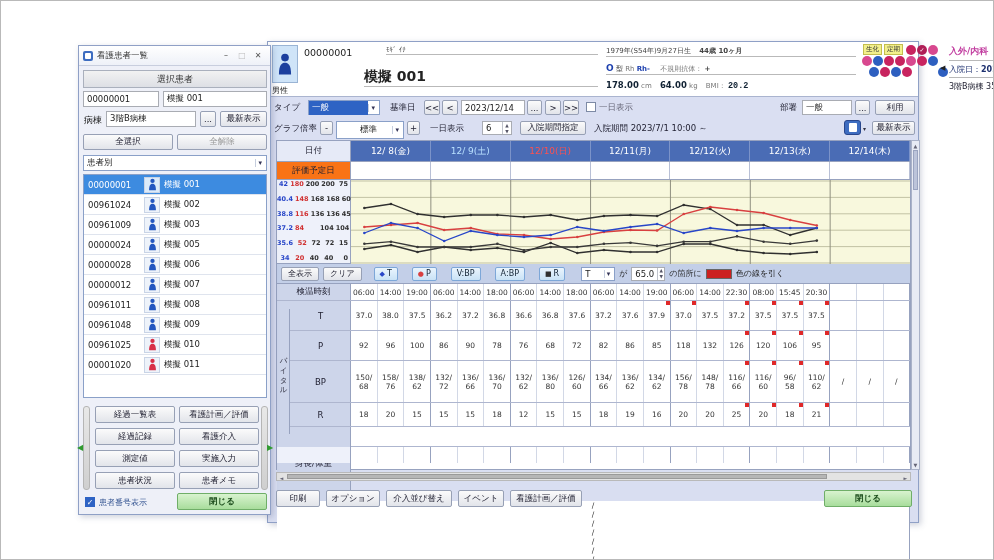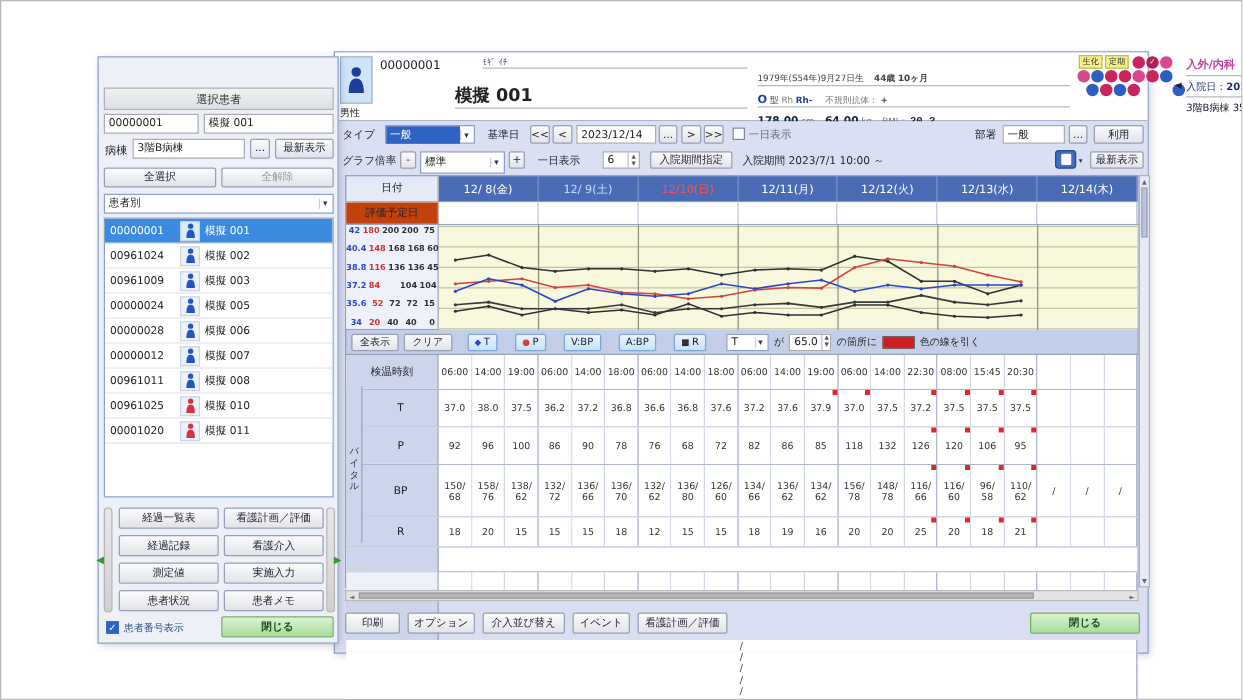--- a/index.html
+++ b/index.html
@@ -32,21 +32,21 @@
   .plrow.sel-row{background:#3d8be0;color:#fff;}
   .plrow.sel-row .pic{background:#dcebfa;}
   .vtrack{position:absolute;width:7px;background:linear-gradient(#e8e8e8,#cfcfcf);border:1px solid #b5b5b5;border-radius:3px;}
   .garrow{position:absolute;font-size:8px;color:#2f9b2f;}
   .chk{width:10px;height:10px;border:1px solid #7d8aa5;background:#fff;display:inline-flex;align-items:center;justify-content:center;font-size:8px;color:#fff;}
   .chk.on{background:#2e63c4;border-color:#2e63c4;}
   
   #main-win{background:#d9def1;}
   .ph{position:absolute;left:0;top:0;right:0;height:55px;background:#fff;border-bottom:1px solid #aab4cf;}
   .uline{border-bottom:1px solid #b9b9b9;}
-  .tinfo{font-size:7px;color:#444;white-space:nowrap;margin-top:12px;}
+  .tinfo{font-size:7px;color:#444;white-space:nowrap;}
   .badge{width:10px;height:10px;border-radius:50%;display:inline-flex;align-items:center;justify-content:center;
          color:#fff;font-size:6px;margin-left:1px;flex:0 0 auto;}
   .ytag{background:#f3f08c;border:1px solid #c4bd4e;color:#333;font-size:6.5px;padding:0 2px;margin-right:2px;}
   .tbar{position:absolute;left:0;right:0;background:#dadff2;}
   .tlab{position:absolute;font-size:8.5px;color:#223;white-space:nowrap;}
   .spin{background:#fff;border:1px solid #a9acb3;display:flex;}
   .spin .num{flex:1;padding:1px 3px;font-size:8.5px;}
   .spin .ud{width:9px;display:flex;flex-direction:column;border-left:1px solid #c0c4cc;color:#556;}
   .spin .ud span{flex:1;display:flex;align-items:center;justify-content:center;font-size:4.5px;}
   
@@ -167,21 +167,21 @@
       <div class="btn abs" style="left:295px;top:3px;width:16px;height:15px;">&gt;&gt;</div>
       <span class="chk abs" style="left:318px;top:5px;"></span>
       <span class="tlab" style="left:331px;top:5px;color:#667;">一日表示</span>
       <span class="tlab" style="left:512px;top:5px;">部署</span>
       <div class="inp abs" style="left:534px;top:3px;width:50px;height:15px;">一般</div>
       <div class="btn abs" style="left:587px;top:3px;width:15px;height:15px;">...</div>
       <div class="btn abs" style="left:607px;top:3px;width:40px;height:15px;">利用</div>
 
       <span class="tlab" style="left:6px;top:26px;">グラフ倍率</span>
       <div class="btn abs" style="left:52px;top:24px;width:13px;height:14px;">-</div>
-      <div class="sel abs" style="left:68px;top:24px;width:68px;height:18px;">
+      <div class="sel abs" style="left:68px;top:24px;width:68px;height:18px;padding-left:20px;">
         <span class="sv">標準</span>
           <span class="ar">▾</span>
       </div>
       <div class="btn abs" style="left:139px;top:24px;width:13px;height:14px;">+</div>
       <span class="tlab" style="left:162px;top:26px;">一日表示</span>
       <div class="spin abs" style="left:214px;top:24px;width:30px;height:14px;">
         <span class="num">6</span>
         <span class="ud">
             <span>▲</span>
             <span>▼</span>
@@ -206,21 +206,21 @@
             <div class="dcell" style="color: rgb(255, 255, 255);">12/11(月)</div>
             <div class="dcell" style="color: rgb(255, 255, 255);">12/12(火)</div>
             <div class="dcell" style="color: rgb(255, 255, 255);">12/13(水)</div>
             <div class="dcell" style="color: rgb(255, 255, 255);">12/14(木)</div>
           </div>
       </div>
     </div>
 
     <div class="gridbox" style="left:8px;top:120px;width:635px;height:18px;border-top:none;">
       <div class="grow evalrow" style="height:100%;">
-        <div class="glabel" style="background:#c2410c;font-family:Liberation Mono, monospace;">評価予定日</div>
+        <div class="glabel" style="background:#f97316;font-family:Liberation Mono, monospace;">評価予定日</div>
         <div id="eval-cells" style="display:flex;flex:1;">
             <div class="dcell"></div>
             <div class="dcell"></div>
             <div class="dcell"></div>
             <div class="dcell"></div>
             <div class="dcell"></div>
             <div class="dcell"></div>
             <div class="dcell"></div>
           </div>
       </div>
@@ -421,21 +421,21 @@
             <span>▲</span>
             <span>▼</span>
           </span>
       </div>
       <span style="font-size:8px;">の箇所に</span>
       <span id="band-swatch" style="display: inline-block; width: 26px; height: 10px; border: 1px solid rgb(102, 102, 102); background: rgb(204, 32, 32);"></span>
       <span style="font-size:8px;">色の線を引く</span>
     </div>
 
     <div class="gridbox" style="left:8px;top:242px;width:635px;height:186px;border-top:none;" id="vtable">
-        <div class="grow trow" style="height: 28px;">
+        <div class="grow trow" style="height: 17px;">
           <div class="vlabel">検温時刻</div>
           <div class="cell">06:00</div>
           <div class="cell">14:00</div>
           <div class="cell dayend">19:00</div>
           <div class="cell">06:00</div>
           <div class="cell">14:00</div>
           <div class="cell dayend">18:00</div>
           <div class="cell">06:00</div>
           <div class="cell">14:00</div>
           <div class="cell dayend">18:00</div>
@@ -641,20 +641,27 @@
         <div class="btn" style="position: absolute; left: 58px; top: 2px; width: 54px; height: 17px;">オプション</div>
         <div class="btn" style="position: absolute; left: 118px; top: 2px; width: 66px; height: 17px;">介入並び替え</div>
         <div class="btn" style="position: absolute; left: 190px; top: 2px; width: 46px; height: 17px;">イベント</div>
         <div class="btn" style="position: absolute; left: 242px; top: 2px; width: 72px; height: 17px;">看護計画／評価</div>
       </div>
     <div class="btn btn-green abs" style="left:556px;top:448px;width:88px;height:17px;">閉じる</div>
   <div style="position: absolute; left: 9px; top: 267px; width: 13px; height: 125px; background: rgb(205, 213, 234); border-right: 1px solid rgb(151, 162, 191); writing-mode: vertical-rl; font-size: 7.5px; color: rgb(51, 51, 68); display: flex; align-items: center; justify-content: center; letter-spacing: 1px;">バイタル</div>
     </div>
 
   <div id="pt-win" class="win" style="left:77px;top:44px;width:193px;height:470px;">
+    <div class="titlebar">
+      <span class="ticon"></span>
+      <span class="ttl">看護患者一覧</span>
+      <span class="wbtn">–</span>
+      <span class="wbtn" style="color:#bbb;">□</span>
+      <span class="wbtn">✕</span>
+    </div>
 
     <div class="hdrbar abs" style="left:4px;top:24px;width:184px;height:18px;">選択患者</div>
     <div class="inp abs" style="left:4px;top:45px;width:76px;height:16px;">00000001</div>
     <div class="inp abs" style="left:84px;top:45px;width:104px;height:16px;">模擬 001</div>
 
     <span class="abs" style="left:5px;top:68px;font-size:9px;">病棟</span>
     <div class="inp abs" style="left:27px;top:65px;width:90px;height:16px;">3階B病棟</div>
     <div class="btn abs" style="left:121px;top:65px;width:16px;height:16px;">...</div>
     <div class="btn abs" style="left:141px;top:65px;width:47px;height:16px;">最新表示</div>
 
@@ -729,20 +736,30 @@
         </div>
         <div class="plrow">
           <span class="pid">00961011</span>
           <span class="pic">
             <svg width="9" height="13" viewBox="0 0 10 14">
               <circle cx="5" cy="3" r="2.4" fill="#2356c0"></circle>
               <path d="M1.2 13.5 C1.2 7.5 3 6.2 5 6.2 C7 6.2 8.8 7.5 8.8 13.5 Z" fill="#2356c0"></path>
             </svg>
           </span>
           <span class="pnm">模擬 008</span>
+        </div>
+        <div class="plrow">
+          <span class="pid">00961048</span>
+          <span class="pic">
+            <svg width="9" height="13" viewBox="0 0 10 14">
+              <circle cx="5" cy="3" r="2.4" fill="#2356c0"></circle>
+              <path d="M1.2 13.5 C1.2 7.5 3 6.2 5 6.2 C7 6.2 8.8 7.5 8.8 13.5 Z" fill="#2356c0"></path>
+            </svg>
+          </span>
+          <span class="pnm">模擬 009</span>
         </div>
         <div class="plrow">
           <span class="pid">00961025</span>
           <span class="pic">
             <svg width="9" height="13" viewBox="0 0 10 14">
               <circle cx="5" cy="3" r="2.4" fill="#d83048"></circle>
               <path d="M1.2 13.5 C1.2 7.5 3 6.2 5 6.2 C7 6.2 8.8 7.5 8.8 13.5 Z" fill="#d83048"></path>
             </svg>
           </span>
           <span class="pnm">模擬 010</span>

